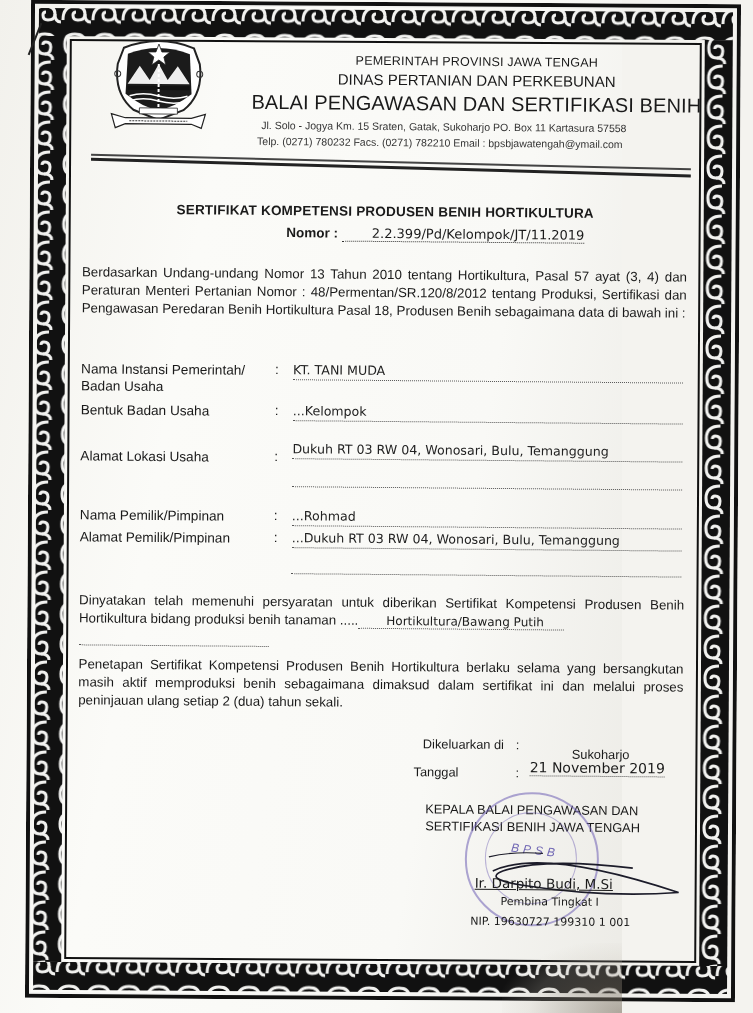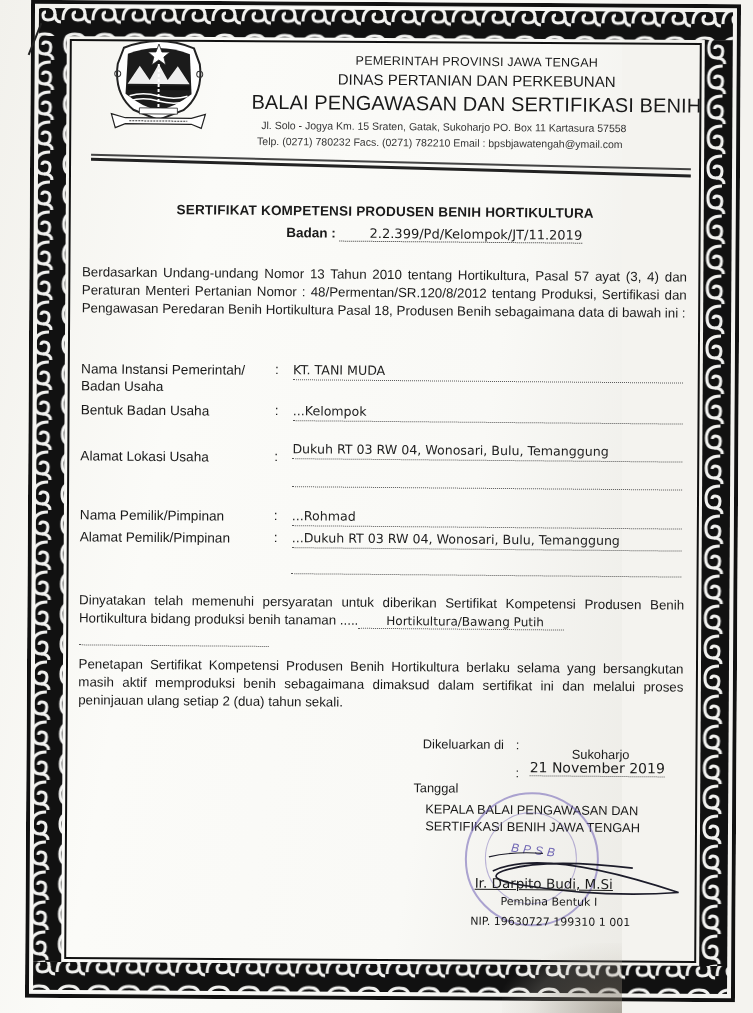--- a/index.html
+++ b/index.html
@@ -142,21 +142,21 @@
       <div class="lh-2">DINAS PERTANIAN DAN PERKEBUNAN</div>
     </div>
     <div class="lh-3">BALAI PENGAWASAN DAN SERTIFIKASI BENIH</div>
     <div class="lh-addr">Jl. Solo - Jogya Km. 15 Sraten, Gatak, Sukoharjo PO. Box 11 Kartasura 57558</div>
     <div class="lh-tel">Telp. (0271) 780232 Facs. (0271) 782210  Email : bpsbjawatengah@ymail.com</div>
     <div class="rule1"></div>
     <div class="rule2"></div>
 
     <div class="cert-title">SERTIFIKAT KOMPETENSI PRODUSEN BENIH HORTIKULTURA</div>
     <div class="nomor">
-      <span>Badan : </span><span class="val">2.2.399/Pd/Kelompok/JT/11.2019</span>
+      <span>Nomor : </span><span class="val">2.2.399/Pd/Kelompok/JT/11.2019</span>
     </div>
 
     <div class="para p1">Berdasarkan Undang-undang Nomor 13 Tahun 2010 tentang Hortikultura, Pasal 57 ayat (3, 4) dan Peraturan Menteri Pertanian Nomor : 48/Permentan/SR.120/8/2012 tentang Produksi, Sertifikasi dan Pengawasan Peredaran Benih Hortikultura Pasal 18, Produsen Benih sebagaimana data di bawah ini :</div>
 
     <div class="row" style="top:337px;">
       <div class="lbl">Nama Instansi Pemerintah/ Badan Usaha</div>
       <div class="colon">:</div>
       <div class="fill">KT. TANI MUDA</div>
     </div>
     <div class="row" style="top:378px;">
@@ -186,37 +186,37 @@
       <span>Dinyatakan telah memenuhi persyaratan untuk diberikan Sertifikat Kompetensi Produsen Benih Hortikultura bidang produksi benih tanaman .....</span><span class="hv">Hortikultura/Bawang Putih</span><br>
       <span class="dots"></span>
     </div>
 
     <div class="para p3">Penetapan Sertifikat Kompetensi Produsen Benih Hortikultura berlaku selama yang bersangkutan masih aktif memproduksi benih sebagaimana dimaksud dalam sertifikat ini dan melalui proses peninjauan ulang setiap 2 (dua) tahun sekali.</div>
 
     <div class="sig">
       <span class="k" style="top:0;padding-left:9px;">Dikeluarkan di</span>
       <span class="c" style="top:0;">:</span>
       <span class="v" style="top:9px;margin-left:44px;">Sukoharjo</span>
-      <span class="k" style="top:44px;">Tanggal</span>
+      <span class="k" style="top:28px;">Tanggal</span>
       <span class="c" style="top:28px;">:</span>
       <span class="v date">21 November 2019</span>
       <div class="head">
         <div>KEPALA BALAI PENGAWASAN DAN</div>
         <div>SERTIFIKASI BENIH JAWA TENGAH</div>
       </div>
     </div>
 
     <div class="stamp"></div>
     <div class="stamp-in"></div>
     <div class="stamp-txt">BPSB</div>
 
     <svg class="signature" viewBox="0 0 200 80">
       <path d="M10 44 Q60 20 196 64 Q120 70 40 58 Q0 52 20 44 Q60 30 150 40" fill="none" stroke="#1c1c2a" stroke-width="1.6"></path>
       <path d="M6 30 Q30 24 60 26" fill="none" stroke="#1c1c2a" stroke-width="1.2"></path>
     </svg>
 
     <div class="sig-name">Ir. Darpito Budi, M.Si</div>
-    <div class="sig-rank">Pembina Bentuk I</div>
+    <div class="sig-rank">Pembina Tingkat I</div>
     <div class="sig-nip">NIP. 19630727 199310 1 001</div>
   </div>
 
   <div class="shadow-corner"></div>
 </div>
 
 </body></html>

